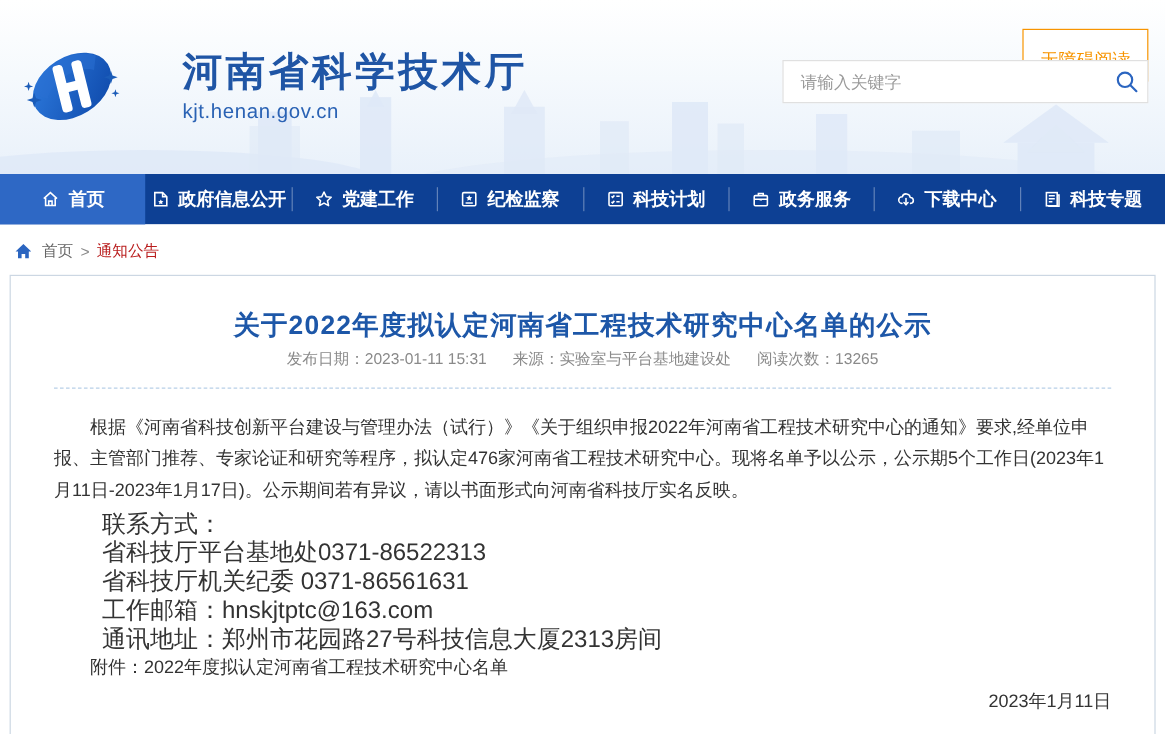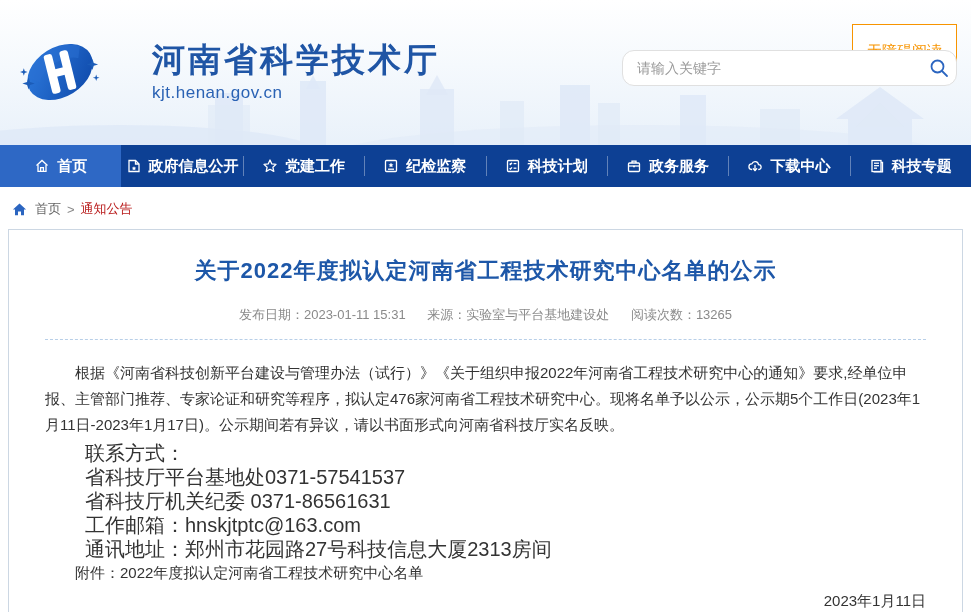--- a/index.html
+++ b/index.html
@@ -28,22 +28,22 @@
   .btn-access {
     height:44px; padding:12px 14px; font-size:15px; line-height:28px;
     background:#fff; color:#f79400; border:1px solid #f79400; cursor:pointer;margin-top:14px;
   }
   .btn-elder {
     height:30px; padding:0 14px; font-size:15px; line-height:30px;
     background:#f79400; color:#fff; border:1px solid #f79400; cursor:pointer;
   }
 
   .search-box {
-    position:absolute; top:50px; right:14px; width:335px; height:36px;
-    background:#fff; border:1px solid #e0e0e0; border-radius:12px;
+    position:absolute; top:50px; right:14px; width:305px; height:36px;
+    background:#fff; border:1px solid #e0e0e0; border-radius:0;
     display:flex; align-items:center; z-index:3;
   }
   .search-input {
     flex:1; height:100%; border:none; outline:none; background:transparent;
     padding:0 10px 0 14px; font-size:14px; color:#333;
     font-family:"Liberation Sans","DejaVu Sans",sans-serif;
   }
   .search-input::placeholder { color:#9a9a9a; }
   .search-btn { width:34px; height:34px; border:none; background:transparent; cursor:pointer; display:flex; align-items:center; justify-content:center; }
 
@@ -73,21 +73,21 @@
   .card {
     margin:0 8px; background:#fff;
     border:1px solid #ccd7e3; min-height:386px;
     padding:0 36px 20px 36px;
   }
   .article-title {
     margin-top:26px; text-align:center;
     font-size:22px; font-weight:bold; color:#1d57a8; letter-spacing:1px;
   }
   .article-meta {
-    margin-top:20px; text-align:center; font-size:13px; color:#8a8a8a;
+    margin-top:4px; text-align:center; font-size:13px; color:#8a8a8a;
   }
   .article-meta .meta-item { margin:0 9px; }
   .meta-divider { margin-top:15px; border-bottom:1px dashed #b8cfe8; }
 
   .article-body { margin-top:20px; font-size:15px; color:#333; line-height:26px; }
   .article-body p.para { text-indent:2em; }
   .contact-block { margin-top:3px; }
   .contact-line { text-indent:2em; line-height:24px; font-size:20px; color:#333; }
   .attachment-line { text-indent:2em; line-height:24px; font-size:15px; color:#333; cursor:pointer; }
   .sign-date { margin-top:4px; text-align:right; font-size:15px; color:#333; line-height:24px; }
@@ -252,21 +252,21 @@
       <span class="meta-item"><span>来源：</span><span>实验室与平台基地建设处</span></span>
       <span class="meta-item"><span>阅读次数：</span><span>13265</span></span>
     </div>
 
     <div class="meta-divider"></div>
 
     <div class="article-body">
       <p class="para">根据《河南省科技创新平台建设与管理办法（试行）》《关于组织申报2022年河南省工程技术研究中心的通知》要求,经单位申报、主管部门推荐、专家论证和研究等程序，拟认定476家河南省工程技术研究中心。现将名单予以公示，公示期5个工作日(2023年1月11日-2023年1月17日)。公示期间若有异议，请以书面形式向河南省科技厅实名反映。</p>
       <div class="contact-block">
         <p class="contact-line">联系方式：</p>
-        <p class="contact-line">省科技厅平台基地处0371-57541537</p>
+        <p class="contact-line">省科技厅平台基地处0371-86522313</p>
         <p class="contact-line">省科技厅机关纪委 0371-86561631</p>
         <p class="contact-line">工作邮箱：hnskjtptc@163.com</p>
         <p class="contact-line">通讯地址：郑州市花园路27号科技信息大厦2313房间</p>
         <p class="attachment-line">附件：2022年度拟认定河南省工程技术研究中心名单</p>
       </div>
       <p class="sign-date">2023年1月11日</p>
     </div>
   </div>
 
 </div>

